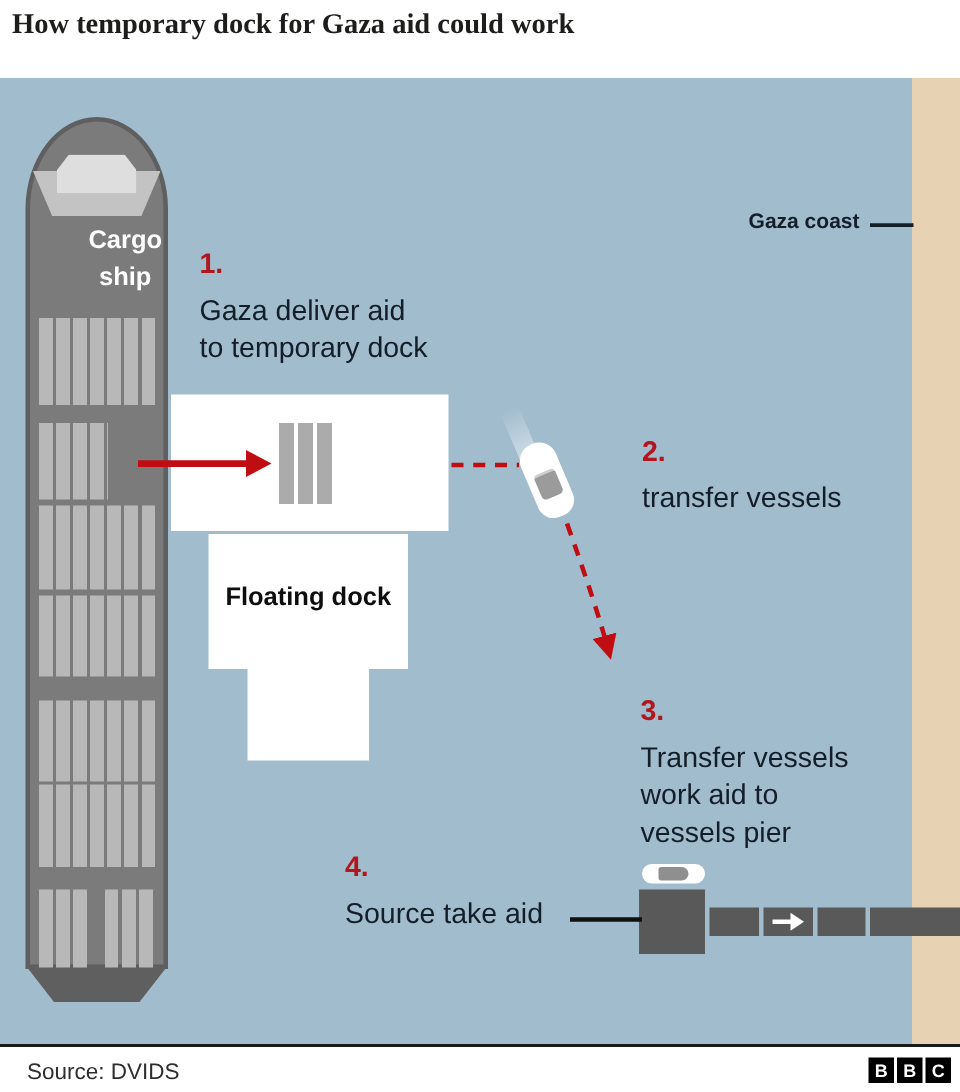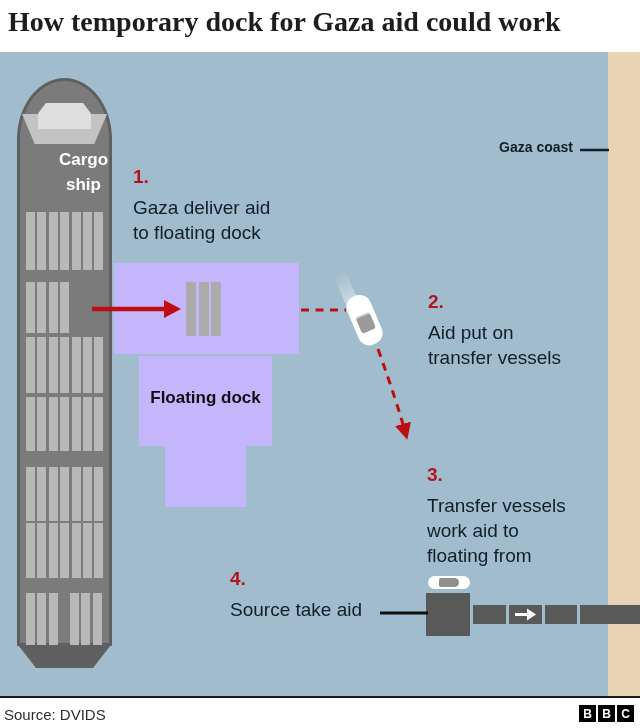--- a/index.html
+++ b/index.html
@@ -7,21 +7,21 @@
     --container:#b8b8b8; --pier:#595959; --accent-red:#c00d12; --number-red:#b2161d;
     --text:#141e28;
   }
   *{margin:0;padding:0;box-sizing:border-box;}
   html,body{width:640px;}
   body{font-family:"Liberation Sans",sans-serif;background:#fff;}
   .stage{position:relative;width:640px;height:728px;background:#fff;overflow:hidden;}
 
   
   .title{position:absolute;left:8px;top:6px;width:624px;
-    font-family:"Liberation Serif",serif;font-weight:700;font-size:28px;color:#1d1d1b;}
+    font-family:"Liberation Serif",serif;font-weight:700;font-size:19px;color:#1d1d1b;}
 
   
   .diagram{position:absolute;left:0;top:52px;width:640px;height:644px;background:var(--sea);}
   .coast{position:absolute;right:0;top:0;width:32px;height:644px;background:var(--coast);}
 
   
   .ship{position:absolute;left:17px;top:26px;width:95px;height:568px;background:var(--ship);
     border:3px solid var(--ship-outline);
     border-top-left-radius:48px 62px;border-top-right-radius:48px 62px;}
   .bridge-outer{position:absolute;left:2px;top:33px;width:85px;height:30px;background:#c3c3c3;
@@ -37,21 +37,21 @@
   .r3{top:256px;height:56px;}
   .r4{top:316px;height:54px;}
   .r5{top:386px;height:54px;}
   .r6{top:442px;height:55px;}
   .r7a{top:512px;height:52px;width:34px;}
   .r7b{top:512px;height:52px;width:34px;left:auto;right:5px;}
   .stern{position:absolute;left:17px;top:594px;width:95px;height:22px;background:var(--ship-outline);
     clip-path:polygon(2% 0,98% 0,80% 100%,20% 100%);}
 
   
-  .dock{position:absolute;background:#c4b5fd;}
+  .dock{position:absolute;background:#ffffff;}
   .dock1{left:114px;top:211px;width:185px;height:91px;}
   .dock-bars{position:absolute;left:72px;top:19px;width:36px;height:54px;
     background:repeating-linear-gradient(90deg,#ababab 0 10px,rgba(0,0,0,0) 10px 12.6px);}
   .dock2{left:139px;top:304px;width:133px;height:90px;}
   .dock-label{position:absolute;left:0;top:32px;width:100%;text-align:center;
     color:#0e0e0e;font-weight:700;font-size:17px;}
   .dock3{left:165px;top:394px;width:81px;height:61px;}
 
   
   .wake{position:absolute;left:341px;top:218px;width:13px;height:44px;border-radius:7px;
@@ -83,21 +83,21 @@
   .s3{left:427px;top:410px;}
   .s4{left:230px;top:514px;}
   .coast-label{position:absolute;right:67px;top:87px;color:var(--text);
     font-weight:700;font-size:14px;}
 
   .overlay{position:absolute;left:0;top:0;width:640px;height:644px;pointer-events:none;}
 
   
   .footer{position:absolute;left:0;top:696px;width:640px;height:32px;background:#fff;
     border-top:2px solid #1a1a1a;}
-  .source{position:absolute;left:4px;top:8px;font-size:15px;color:#2e2e2e;}
+  .source{position:absolute;left:18px;top:8px;font-size:15px;color:#2e2e2e;}
   .bbc{position:absolute;right:6px;top:7px;display:flex;gap:2px;}
   .bbc-block{width:17px;height:17px;background:#000;color:#fff;font-weight:700;font-size:12px;
     display:flex;align-items:center;justify-content:center;}
 </style>
 </head>
 <body>
 
 <div class="stage">
 
   <h1 class="title">How temporary dock for Gaza aid could work</h1>
@@ -160,34 +160,33 @@
       <path d="M 378 297 Q 397 350 406 383" fill="none" stroke="#c00d12" stroke-width="3" stroke-dasharray="8 6.5" marker-end="url(#redhead)"></path>
       <line x1="580" y1="98" x2="609" y2="98" stroke="#141e28" stroke-width="2.5"></line>
       <line x1="380" y1="561" x2="428" y2="561" stroke="#101010" stroke-width="3"></line>
     </svg>
 
     <div class="coast-label">Gaza coast</div>
 
     <div class="step s1">
       <div class="num">1.</div>
       <div class="line">Gaza deliver aid</div>
-      <div class="line">to floating dock</div>
+      <div class="line">to temporary dock</div>
 
     </div>
     <div class="step s2">
       <div class="num">2.</div>
-      <div class="line">Aid put on</div>
       <div class="line">transfer vessels</div>
 
     </div>
     <div class="step s3">
       <div class="num">3.</div>
       <div class="line">Transfer vessels</div>
       <div class="line">work aid to</div>
-      <div class="line">floating from</div>
+      <div class="line">vessels pier</div>
     </div>
     <div class="step s4">
       <div class="num">4.</div>
       <div class="line">Source take aid</div>
     </div>
   </div>
 
   <div class="footer">
     <div class="source">Source: DVIDS</div>
     <div class="bbc">

